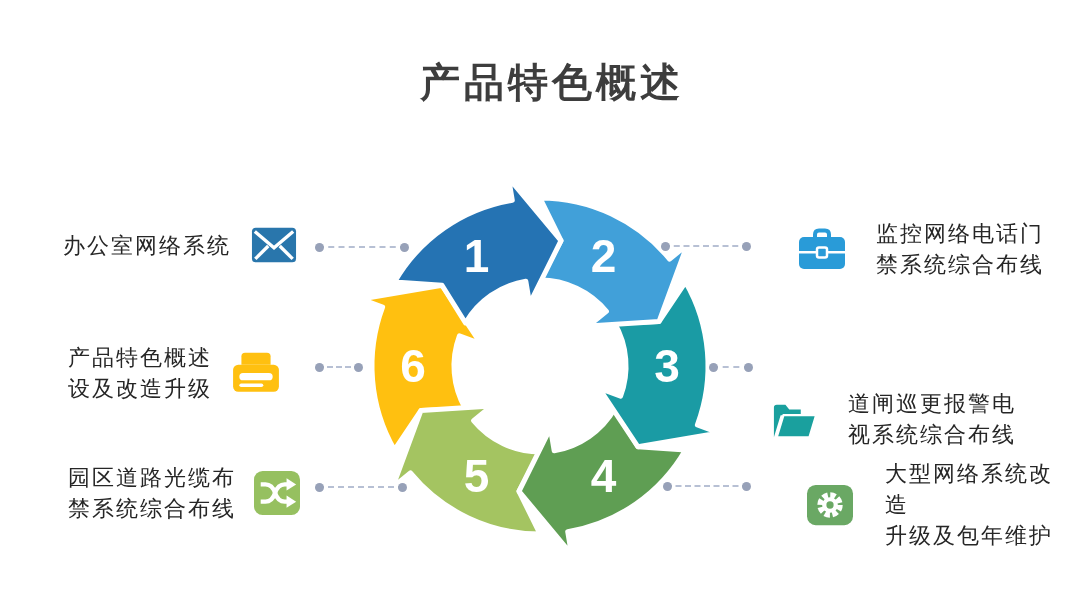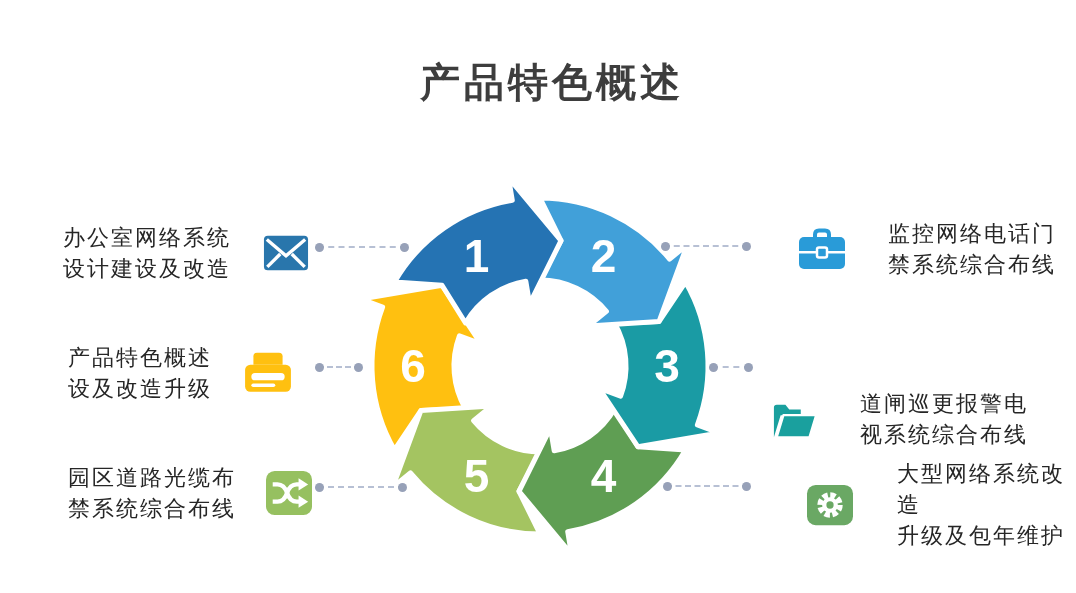--- a/index.html
+++ b/index.html
@@ -6,21 +6,21 @@
   body{
     width:1076px;height:593px;position:relative;overflow:hidden;
     background:#ffffff;
     font-family:"Liberation Sans","DejaVu Sans",sans-serif;
   }
   .title{
     position:absolute;left:0;right:0;top:55px;
     text-align:center;font-size:40px;font-weight:bold;
     letter-spacing:4px;color:var(--title-color,#3d3d3d);margin-left:28px;
   }
-  .feature{position:absolute;display:flex;align-items:center;gap:12px;}
+  .feature{position:absolute;display:flex;align-items:center;}
   .f-text{font-size:22px;line-height:31px;letter-spacing:2px;color:var(--text-color,#262626);}
   .f-icon{display:block;line-height:0;}
   .feature-left .f-icon{margin-left:18px;}
   .feature-right .f-icon{margin-right:28px;}
   .connector{position:absolute;height:0;border-top:2px dashed var(--line-color,#b7c0d4);}
   .connector .dot{position:absolute;width:9px;height:9px;border-radius:50%;background:var(--dot-color,#97a1b8);top:-5px;}
   .connector .dot-a{left:-3px;}
   .connector .dot-b{right:-3px;}
   #ring{position:absolute;left:340px;top:166px;width:400px;height:400px;}
   #ring text{font-family:"Liberation Sans","DejaVu Sans",sans-serif;}
@@ -41,21 +41,20 @@
     <text x="263.5" y="90.0" text-anchor="middle" dominant-baseline="central" fill="#ffffff" font-size="46" font-weight="bold">2</text>
     <text x="327.0" y="200.0" text-anchor="middle" dominant-baseline="central" fill="#ffffff" font-size="46" font-weight="bold">3</text>
     <text x="263.5" y="310.0" text-anchor="middle" dominant-baseline="central" fill="#ffffff" font-size="46" font-weight="bold">4</text>
     <text x="136.5" y="310.0" text-anchor="middle" dominant-baseline="central" fill="#ffffff" font-size="46" font-weight="bold">5</text>
     <text x="73.0" y="200.0" text-anchor="middle" dominant-baseline="central" fill="#ffffff" font-size="46" font-weight="bold">6</text>
   </svg>
 
 <div class="feature feature-left" style="left:63px;top:222px;">
   <div class="f-text">
     <div>办公室网络系统</div>
-    <div>设计建设及改造</div>
   </div>
   <span class="f-icon">
     <svg width="50" height="46" viewBox="0 0 48 48">
       <rect x="1" y="6" width="46" height="36" rx="4" fill="#2976AC"></rect>
       <path d="M4 10 L24 27 L44 10" fill="none" stroke="#fff" stroke-width="3.5"></path>
       <path d="M4.5 38.5 L18 25" fill="none" stroke="#fff" stroke-width="3.5"></path>
       <path d="M43.5 38.5 L30 25" fill="none" stroke="#fff" stroke-width="3.5"></path>
     </svg>
   </span>
 </div>

